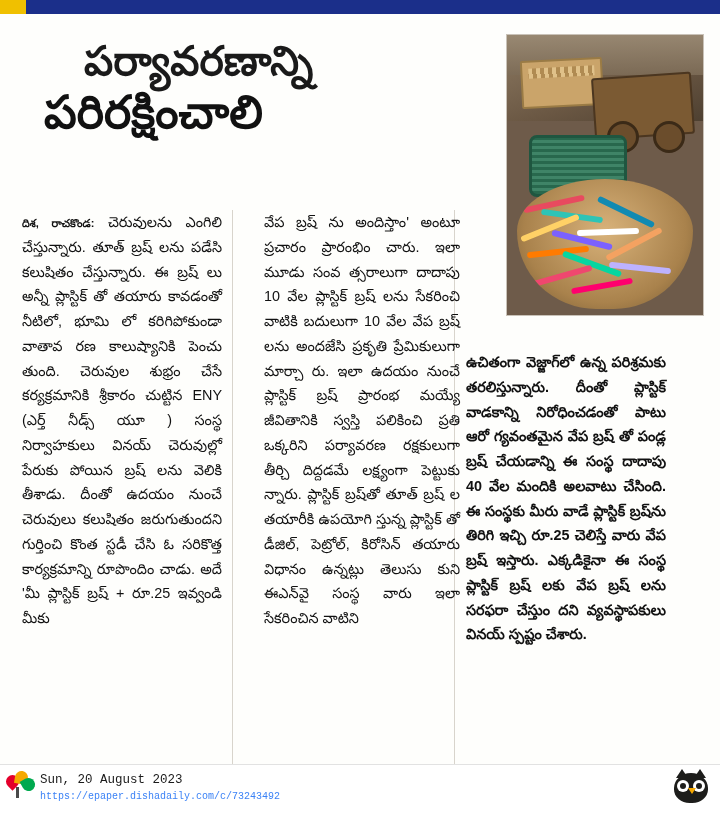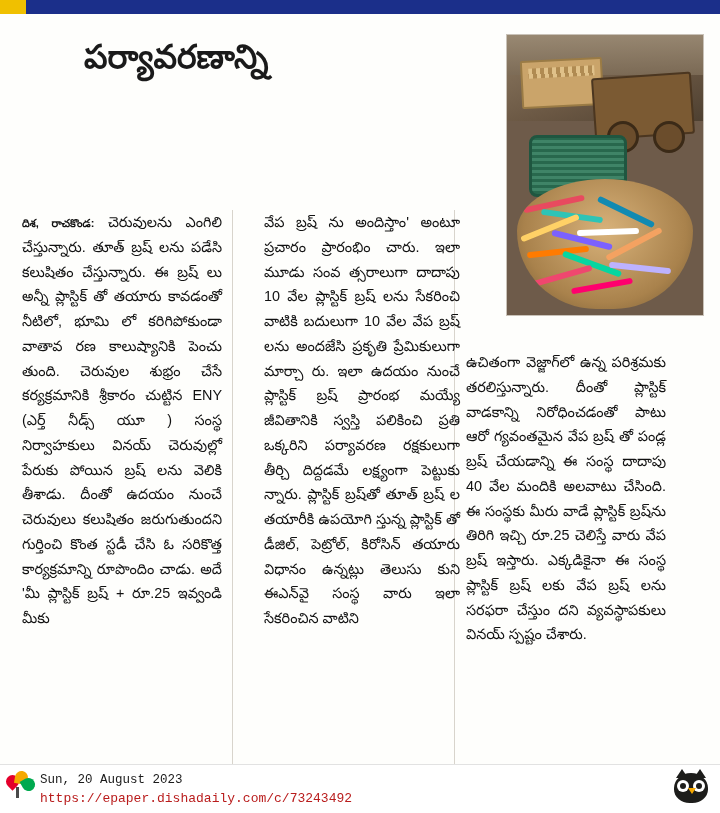--- a/index.html
+++ b/index.html
@@ -44,21 +44,21 @@
     height: 751px;
     background: #fefefc;
     box-sizing: border-box;
     padding: 8px 16px 0 22px;
   }
   .headline-wrap {
     width: 452px;
   }
   .headline-1 {
     font-family: "Liberation Sans", sans-serif;
-    font-size: 33px;
+    font-size: 41px;
     font-weight: bold;
     color: #1a1a1a;
     letter-spacing: 0px;
     line-height: 1.15;
     margin: 16px 0 2px 62px;
   }
   .headline-2 {
     font-family: "Liberation Sans", sans-serif;
     font-size: 46px;
     font-weight: bold;
@@ -149,21 +149,21 @@
     font-size: 14.4px;
     line-height: 1.72;
     color: #111111;
     text-align: justify;
     text-justify: inter-word;
     white-space: pre-wrap;
     word-break: break-word;
   }
   .col.c1 { left: 0px;   width: 200px; }
   .col.c2 { left: 222px; width: 196px; margin-left: 20px; }
-  .col.c3 { left: 444px; width: 200px; top: 140px; }
+  .col.c3 { left: 444px; width: 200px; top: 140px; font-weight: bold; }
   .dateline {
     font-weight: bold;
     font-size: 11px;
   }
   .rule-v {
     position: absolute;
     top: 0;
     width: 1px;
     height: 560px;
     background: #d8d4cc;
@@ -187,22 +187,22 @@
     top: 8px;
     font-family: "Liberation Mono", monospace;
     font-size: 12.5px;
     color: #1a1a1a;
   }
   .footer-url {
     position: absolute;
     left: 40px;
     top: 26px;
     font-family: "Liberation Mono", monospace;
-    font-size: 13px;
-    color: #b91c1c;
+    font-size: 10px;
+    color: #3b82f6;
   }
   .logo-disha {
     position: absolute;
     left: 6px;
     top: 6px;
     width: 30px;
     height: 30px;
   }
   .logo-disha .petal {
     position: absolute; width: 13px; height: 13px; border-radius: 50% 50% 50% 0;
@@ -253,20 +253,21 @@
 <div class="page">
 
   <div class="top-strip">
     <div class="top-strip-accent"></div>
   </div>
 
   <div class="article">
 
     <div class="headline-wrap">
       <div class="headline-1">పర్యావరణాన్ని</div>
+      <div class="headline-2">పరిరక్షించాలి</div>
     </div>
 
     <div class="photo">
       <div class="band-top"></div>
       <div class="table-sheet"></div>
       <div class="box-a"></div>
       <div class="cart"></div>
       <div class="wheel w1"></div>
       <div class="wheel w2"></div>
       <div class="basket"></div>

